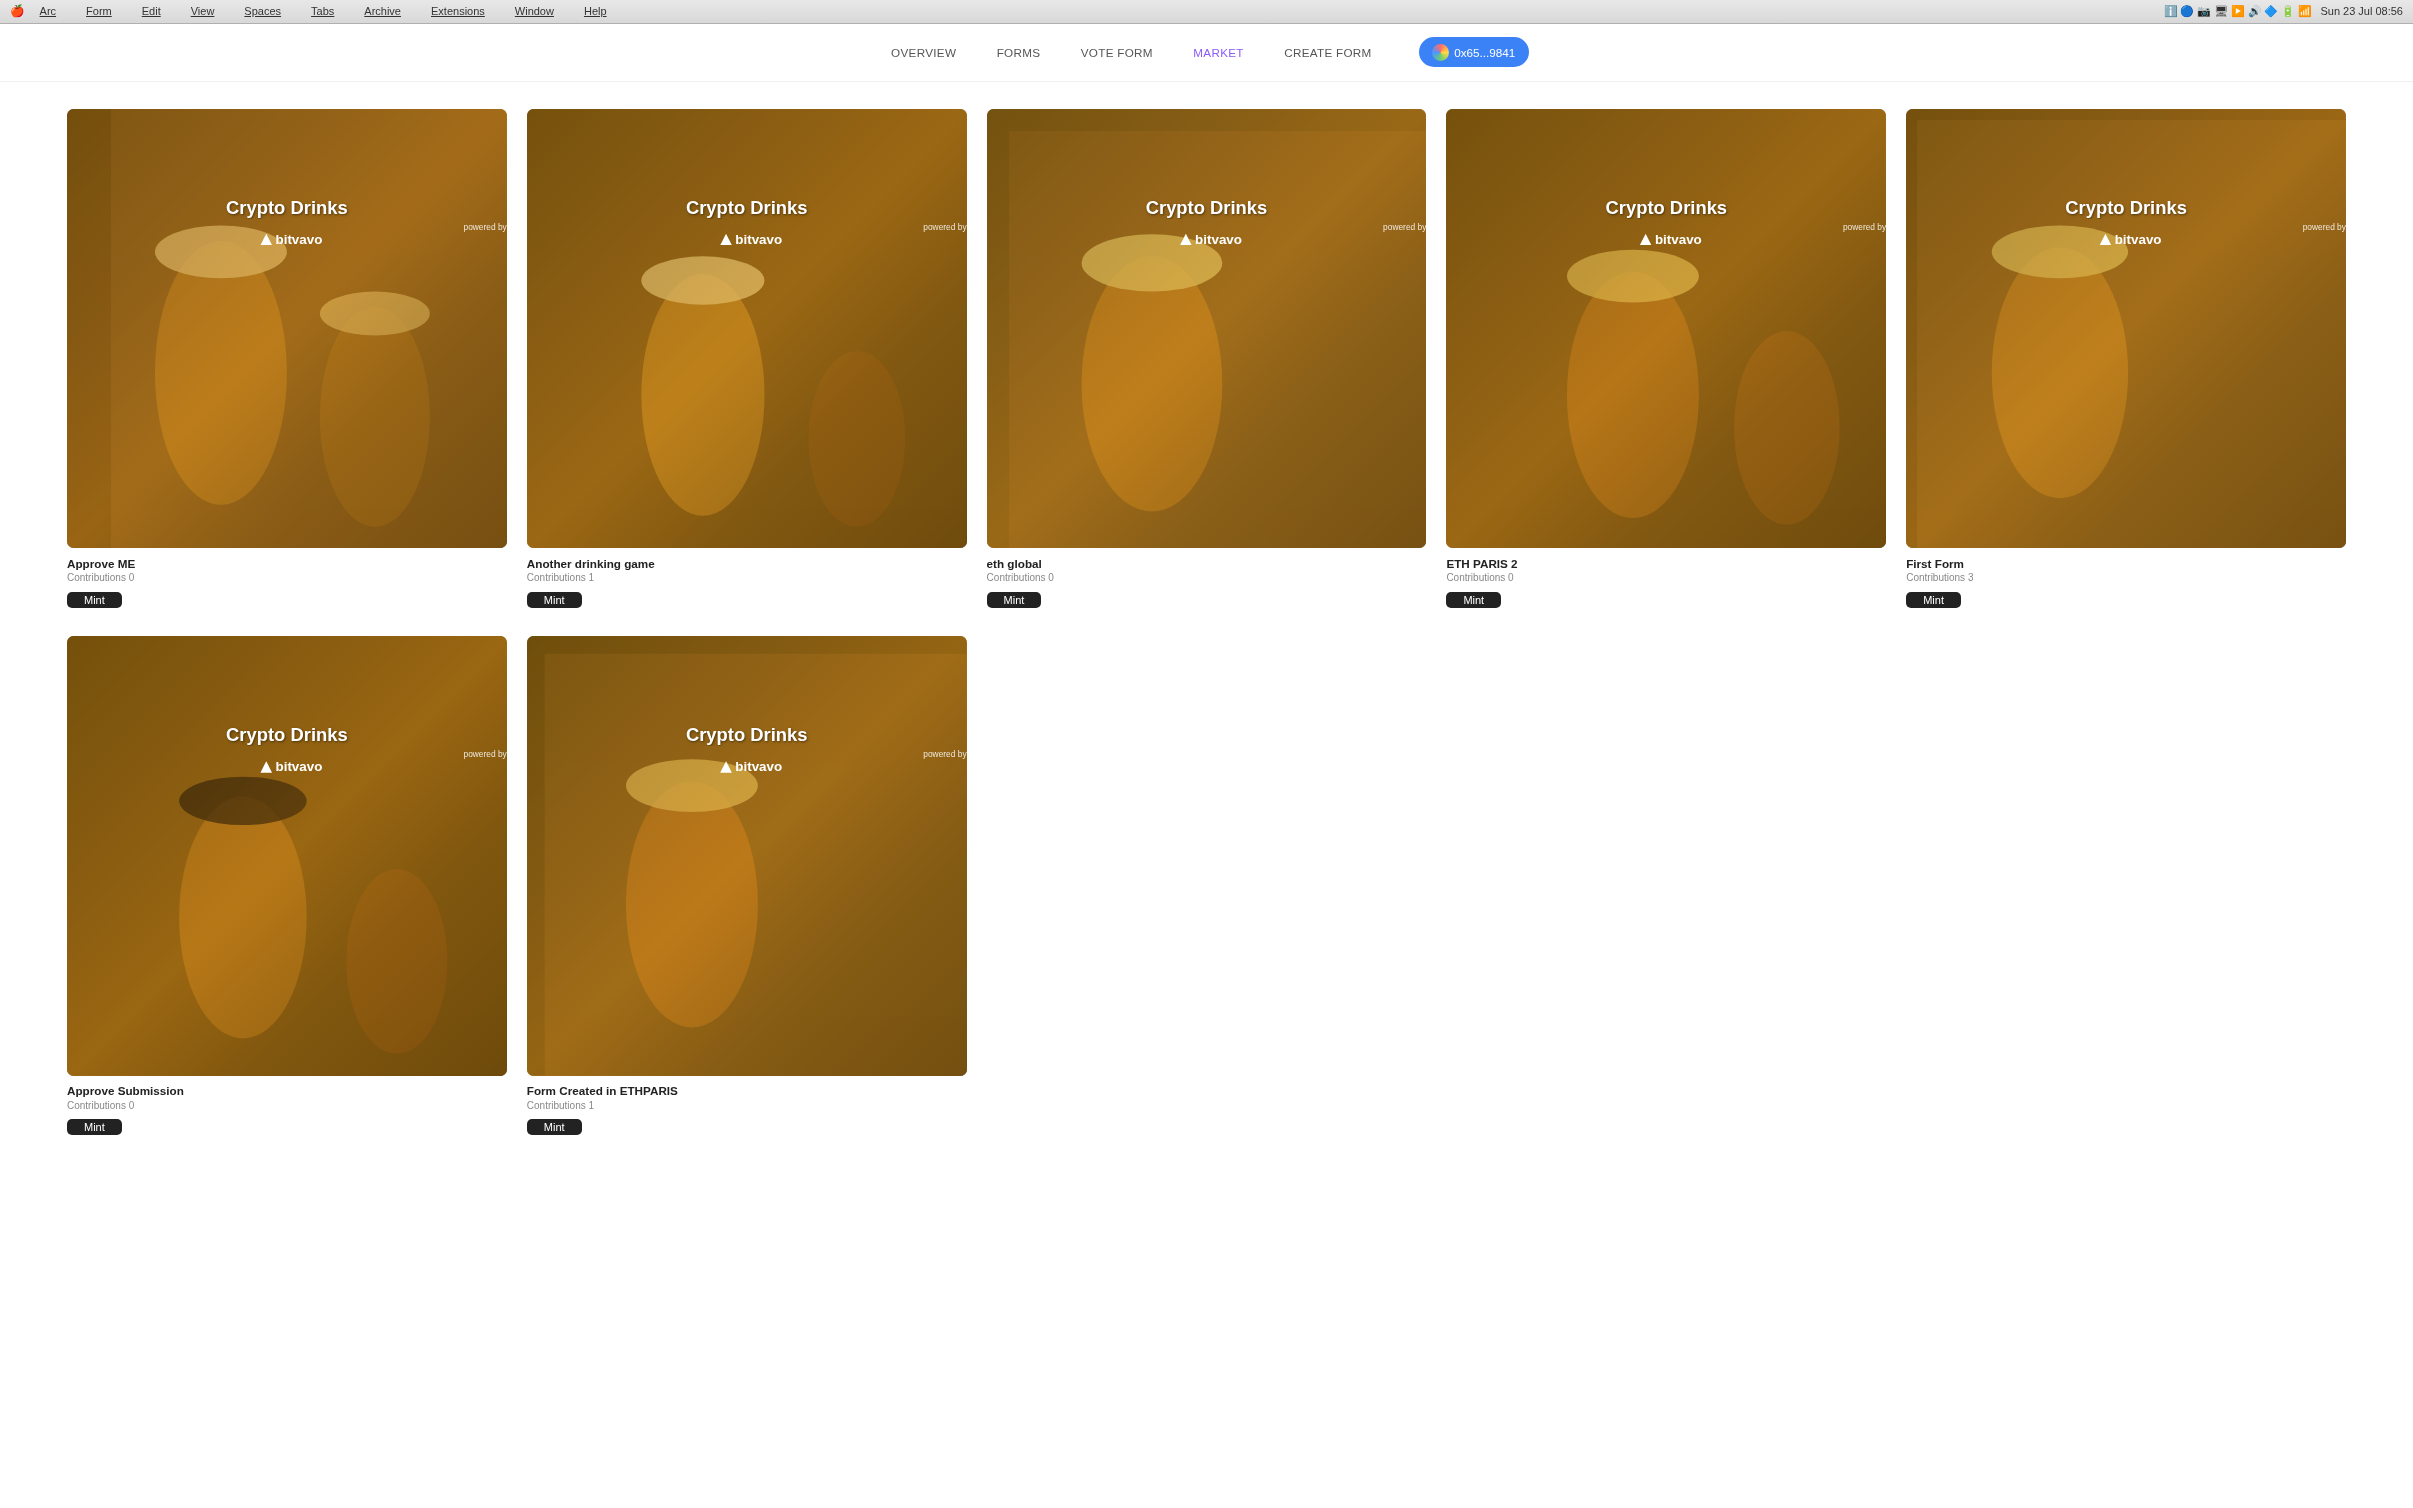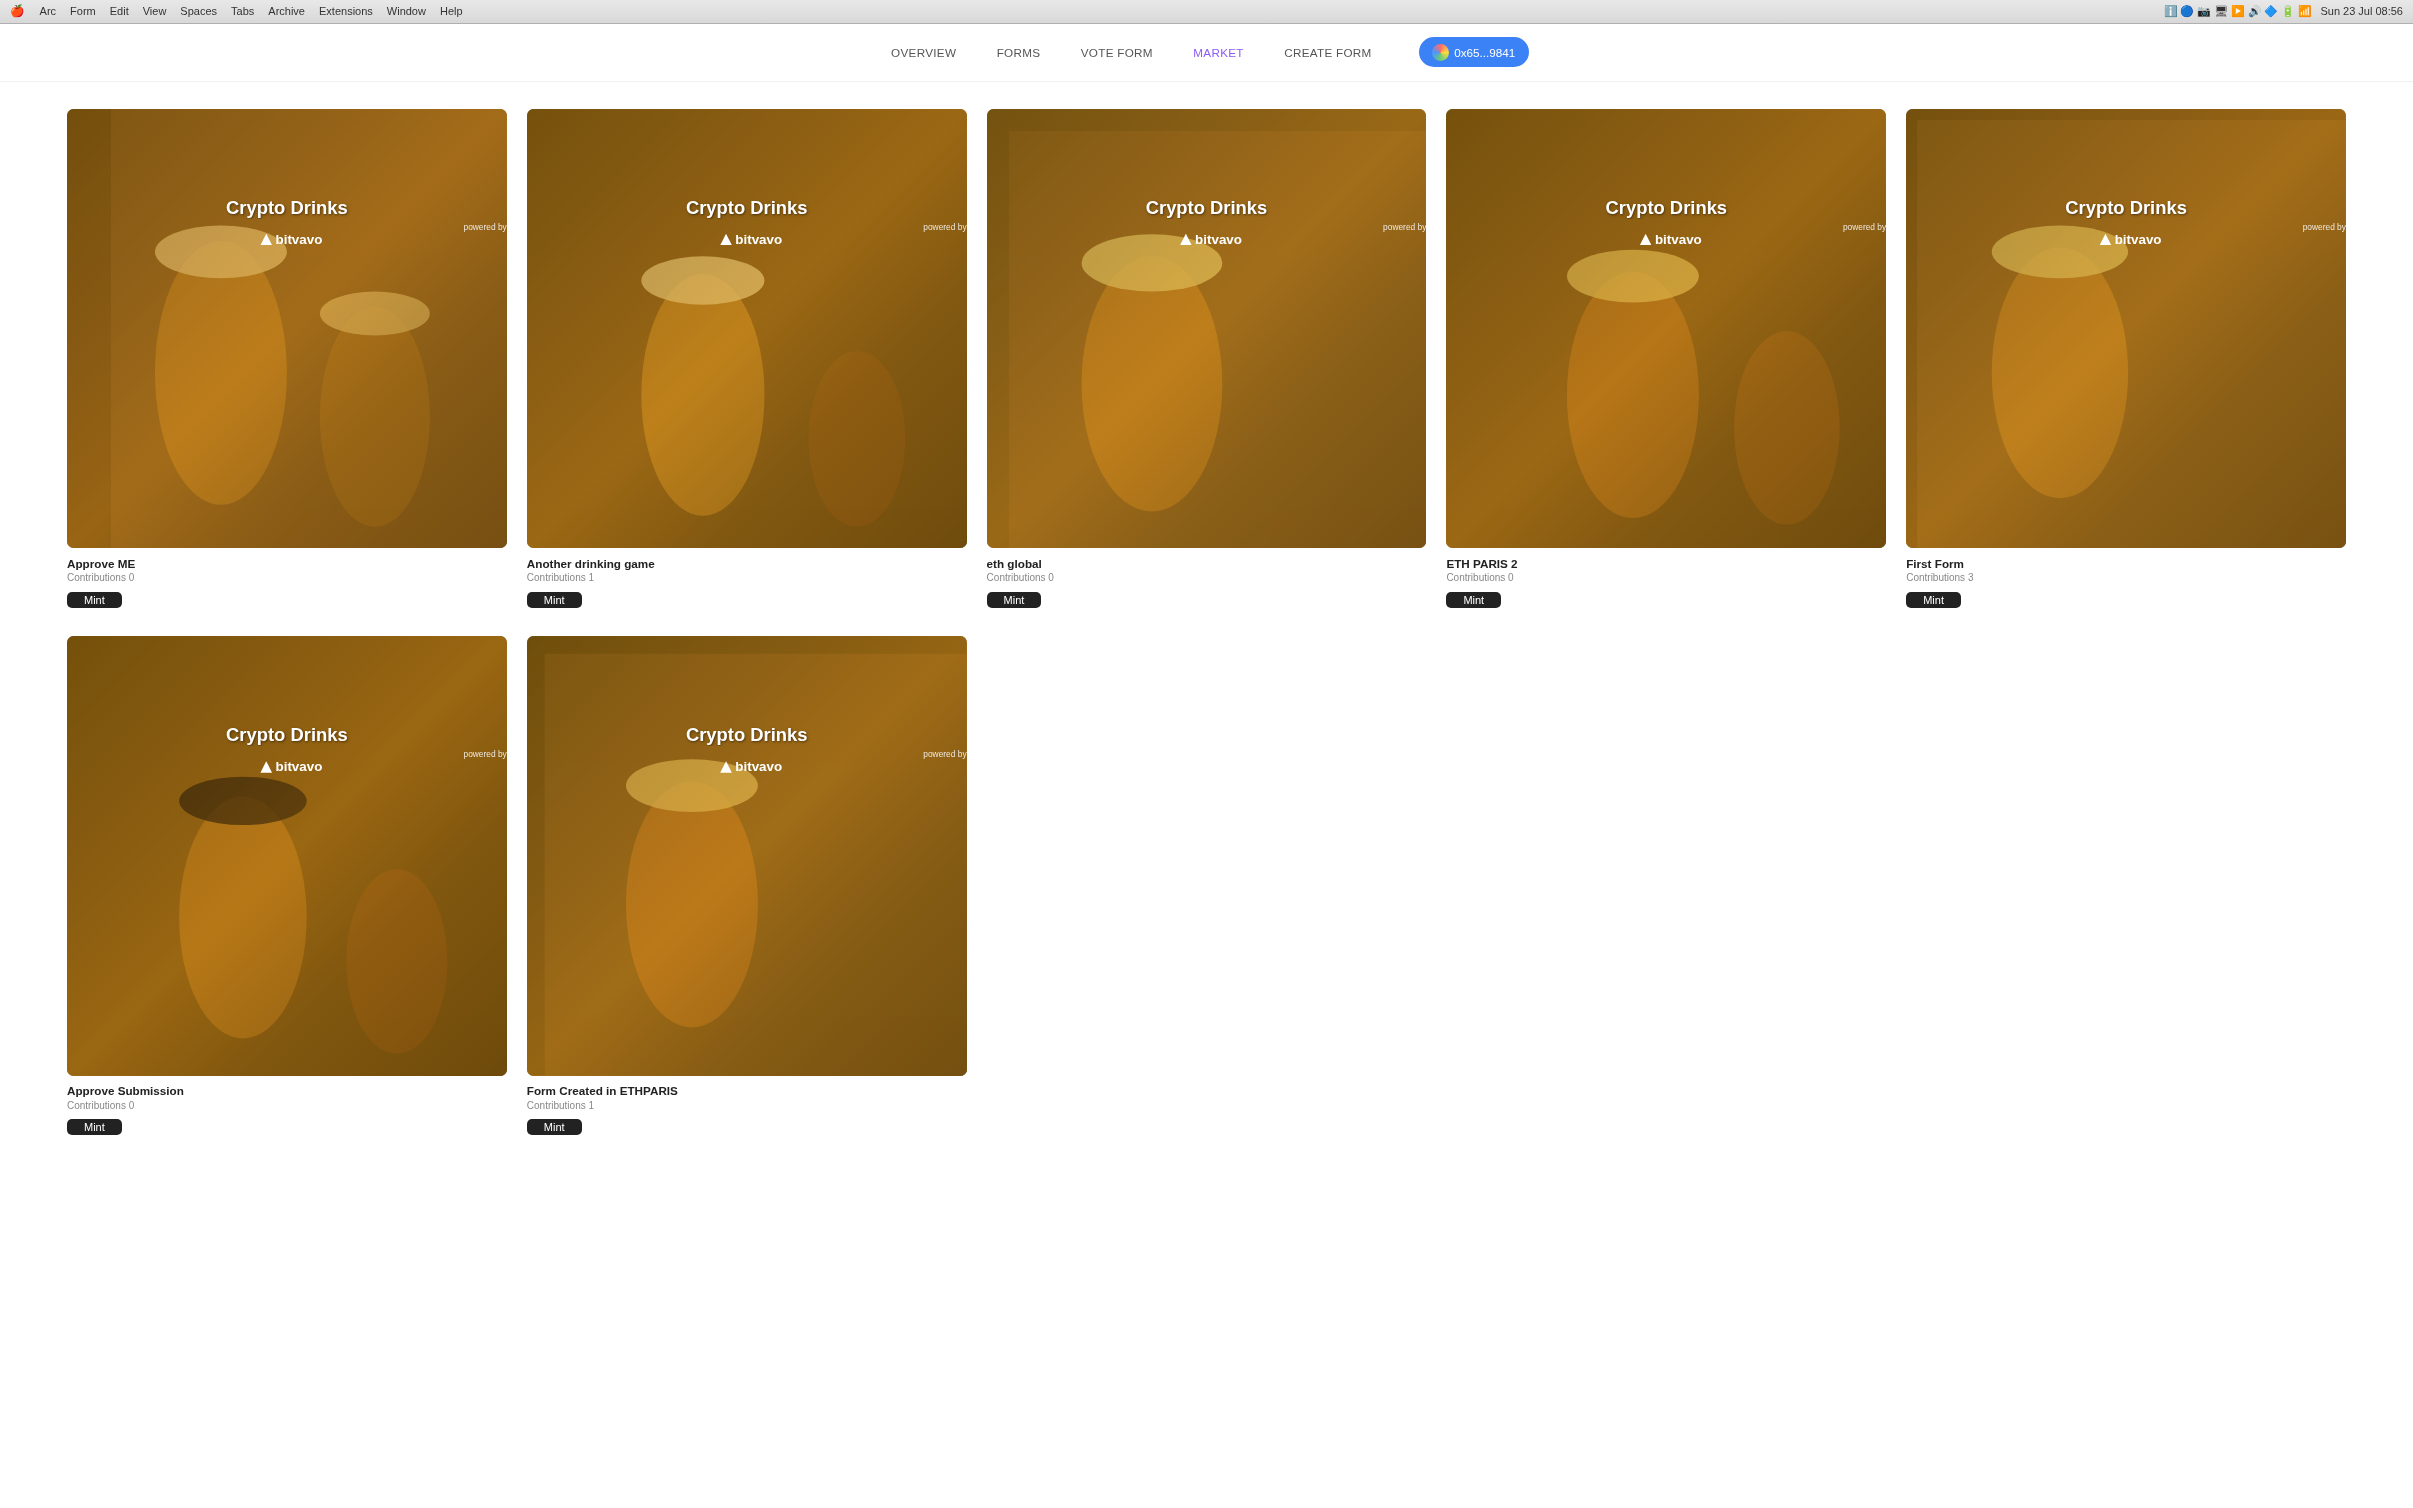--- a/index.html
+++ b/index.html
@@ -33,23 +33,24 @@
       align-items: center;
       gap: 15px;
     }
 
     .titlebar-apple {
       font-size: 11.7px;
     }
 
     .titlebar-menu {
       display: flex;
-      gap: 14px;
+      gap: 30px;
       font-size: 11px;
       font-weight: 500;
+      text-decoration: underline;
     }
 
     .titlebar-right {
       display: flex;
       align-items: center;
       gap: 8.4px;
       font-size: 11px;
     }
 
     .titlebar-time {

